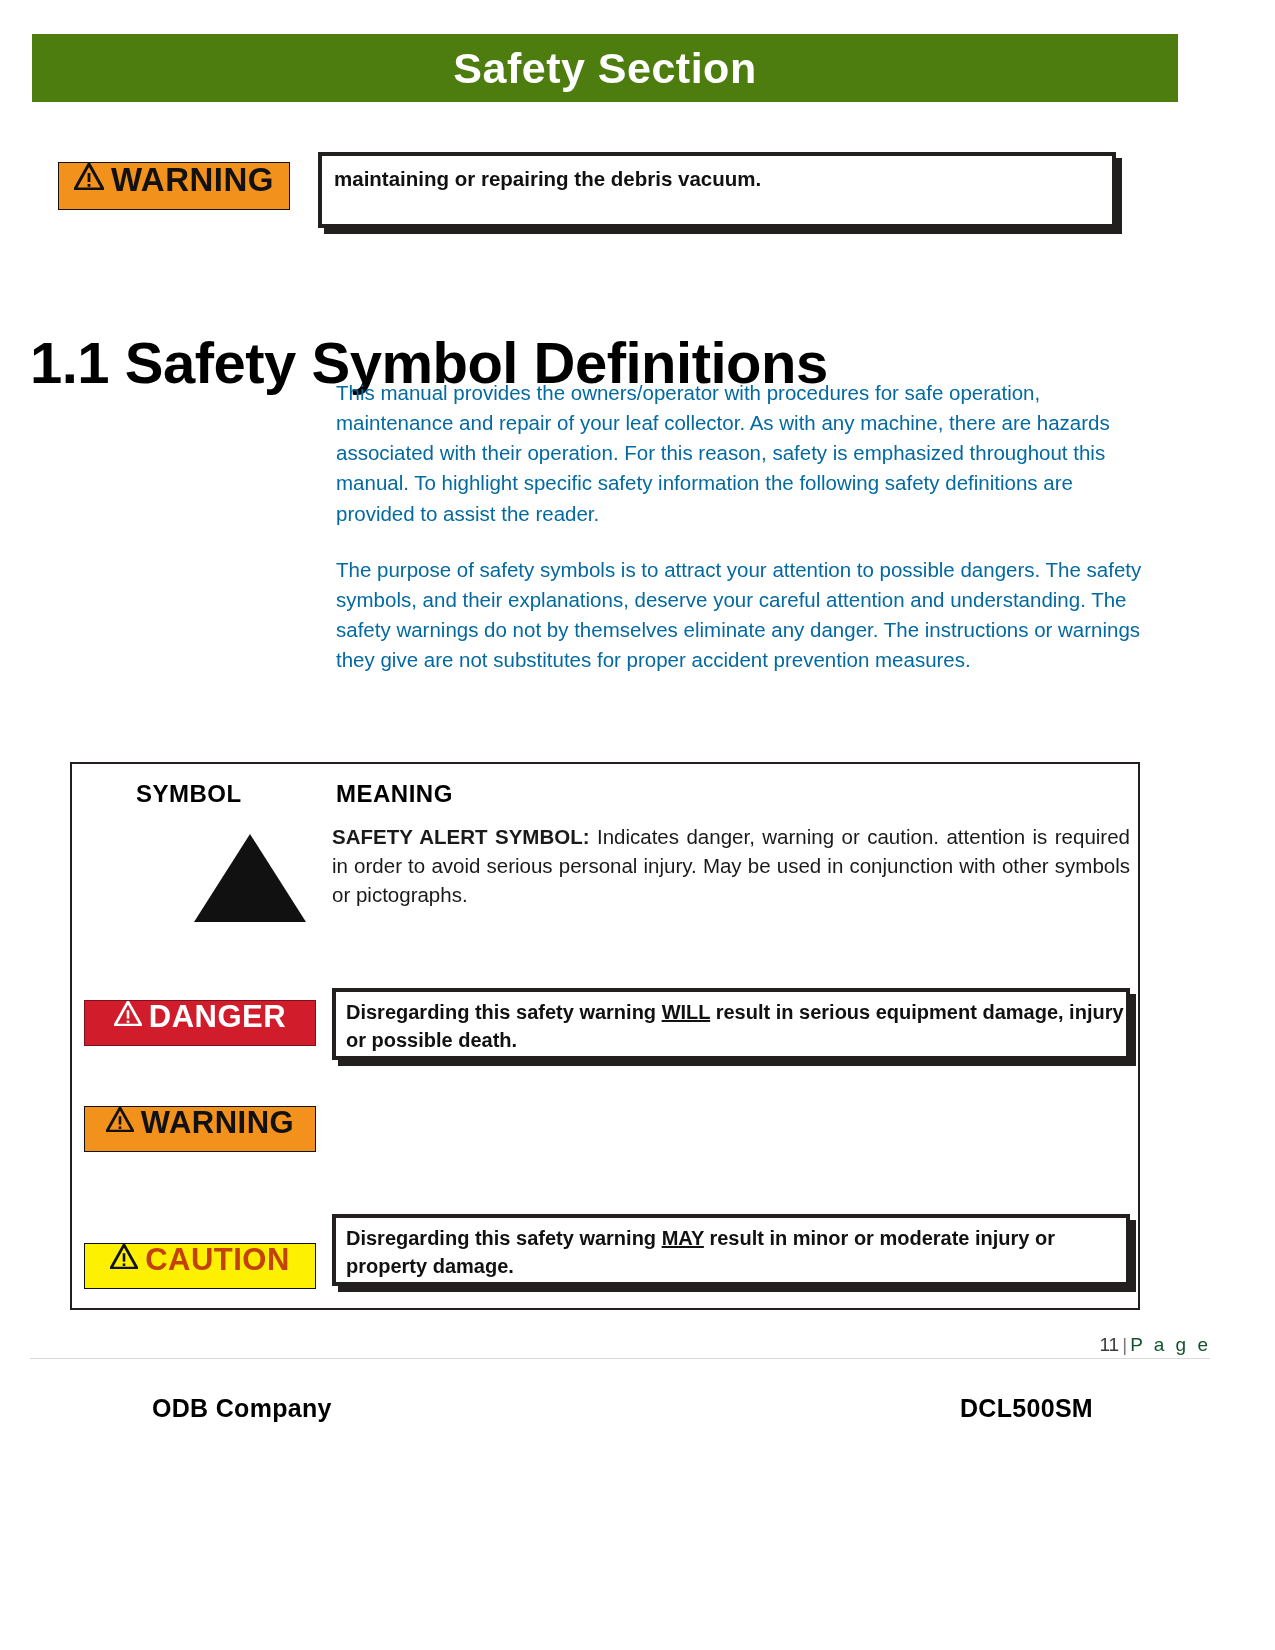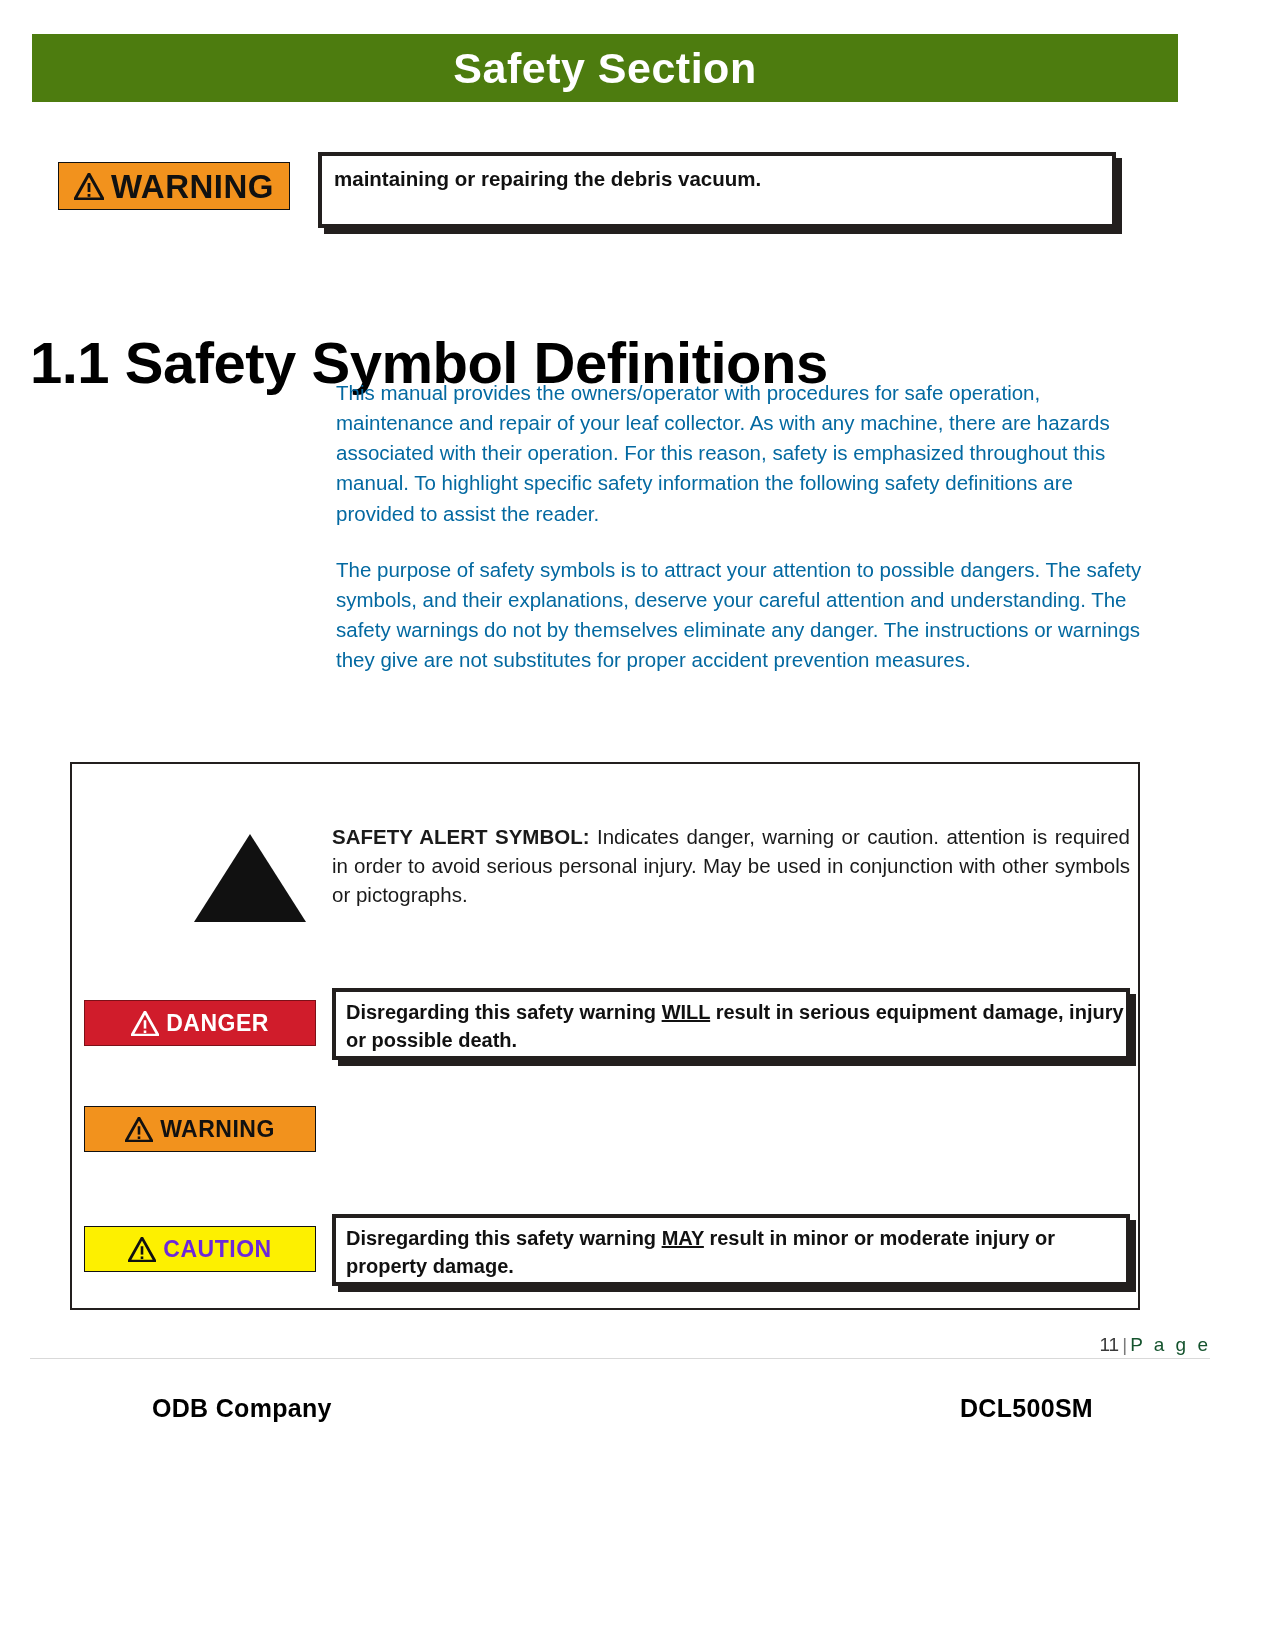--- a/index.html
+++ b/index.html
@@ -37,41 +37,42 @@
   
   .top-callout {
     position: absolute;
     left: 58px;
     top: 152px;
     width: 1060px;
     height: 80px;
   }
   .badge {
     display: inline-flex;
-    align-items: center;
+    align-items: flex-start;
     justify-content: center;
     gap: 7px;
     font-weight: bold;
     font-family: "Liberation Sans", sans-serif;
     line-height: 1;
   }
   .badge-warning {
     background: #f2921d;
     color: #111111;
     border: 1.5px solid #111111;
   }
   .badge-danger {
     background: #d01c2b;
     color: #ffffff;
     border: 1.5px solid #7d1018;
   }
   .badge-caution {
     background: #fdf000;
-    color: #6d28d9;
+    color: #c2410c;
     border: 1.5px solid #111111;
+    margin-top: 17px;
   }
 
   
   .tri {
     position: relative;
     display: inline-block;
   }
   .tri svg { display: block; }
 
   .top-badge {
@@ -192,21 +193,21 @@
     left: 0;
     width: 100%;
     height: 86px;
   }
   .row .row-badge {
     position: absolute;
     left: 12px;
     top: 12px;
     width: 232px;
     height: 46px;
-    font-size: 23px;
+    font-size: 31px;
     letter-spacing: 0.5px;
   }
   .row .row-box {
     position: absolute;
     left: 260px;
     top: 0;
     width: 798px;
     height: 72px;
     border: 4px solid #231f1e;
     background: #ffffff;
@@ -291,20 +292,24 @@
 
 <h1 class="section-heading">1.1 Safety Symbol Definitions</h1>
 
 <div class="body-copy">
   <p>This manual provides the owners/operator with procedures for safe operation, maintenance and repair of your leaf collector. As with any machine, there are hazards associated with their operation. For this reason, safety is emphasized throughout this manual. To highlight specific safety information the following safety definitions are provided to assist the reader.</p>
   <p>The purpose of safety symbols is to attract your attention to possible dangers.  The safety symbols, and their explanations, deserve your careful attention and understanding. The safety warnings do not by themselves eliminate any danger. The instructions or warnings they give are not substitutes for proper accident prevention measures.</p>
 </div>
 
 <div class="symbol-table">
 
+  <div class="table-head">
+    <span class="th-symbol">SYMBOL</span>
+    <span class="th-meaning">MEANING</span>
+  </div>
 
   <div class="row-alert">
     <span class="alert-triangle">
       <svg width="116" height="92" viewBox="0 0 116 92" aria-hidden="true">
         <path d="M58 2 L114 90 L2 90 Z" fill="#111111"></path>
       </svg>
     </span>
     <div class="alert-text">
       <b>SAFETY ALERT SYMBOL:</b><span> Indicates danger, warning or caution. attention is required in order to avoid serious personal injury. May be used in conjunction with other symbols or pictographs.</span>
     </div>

